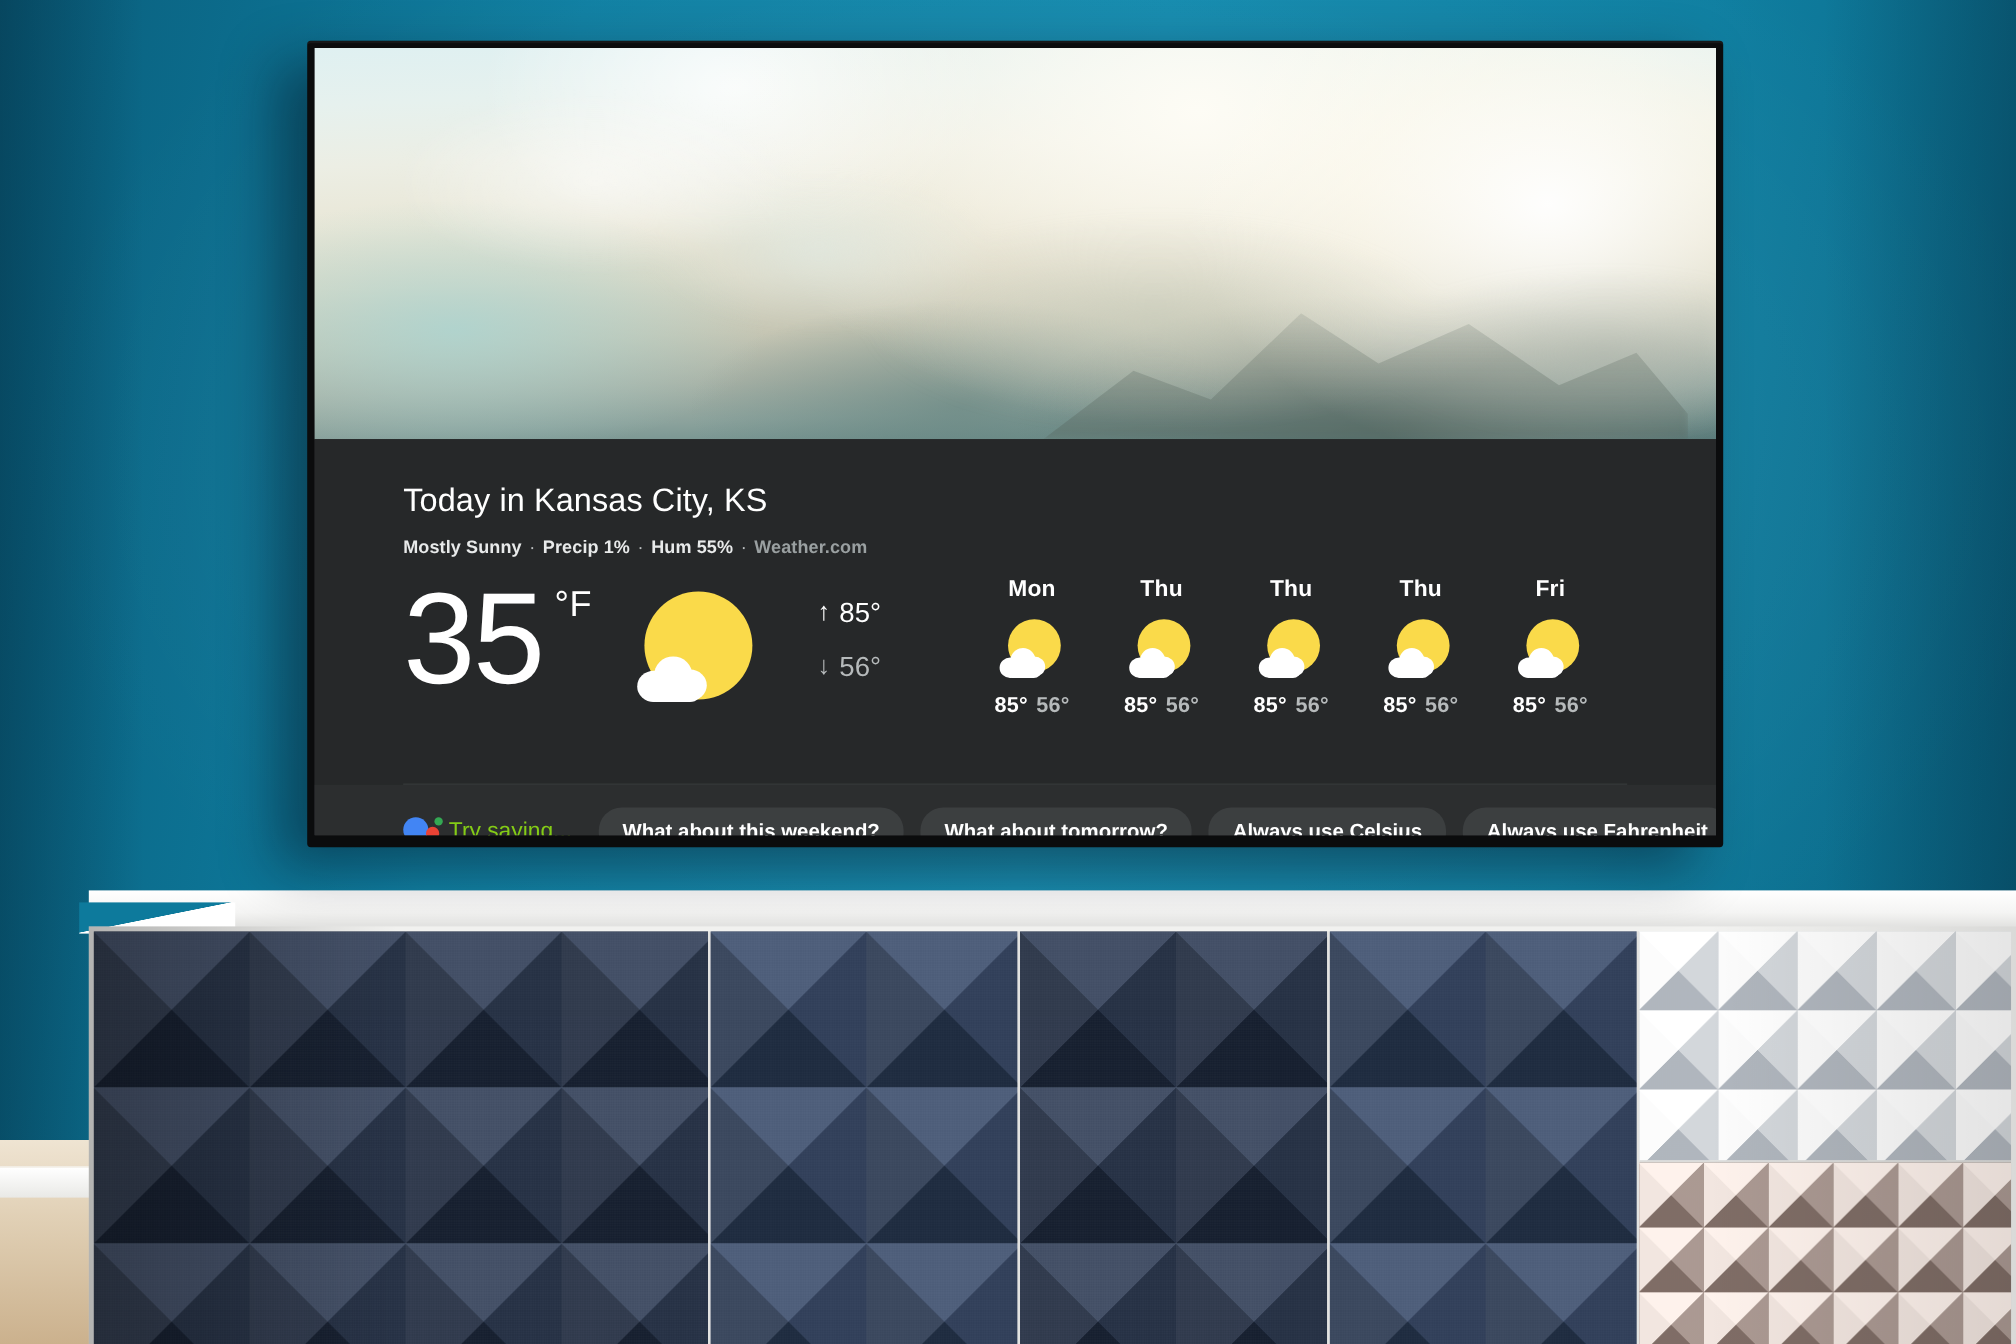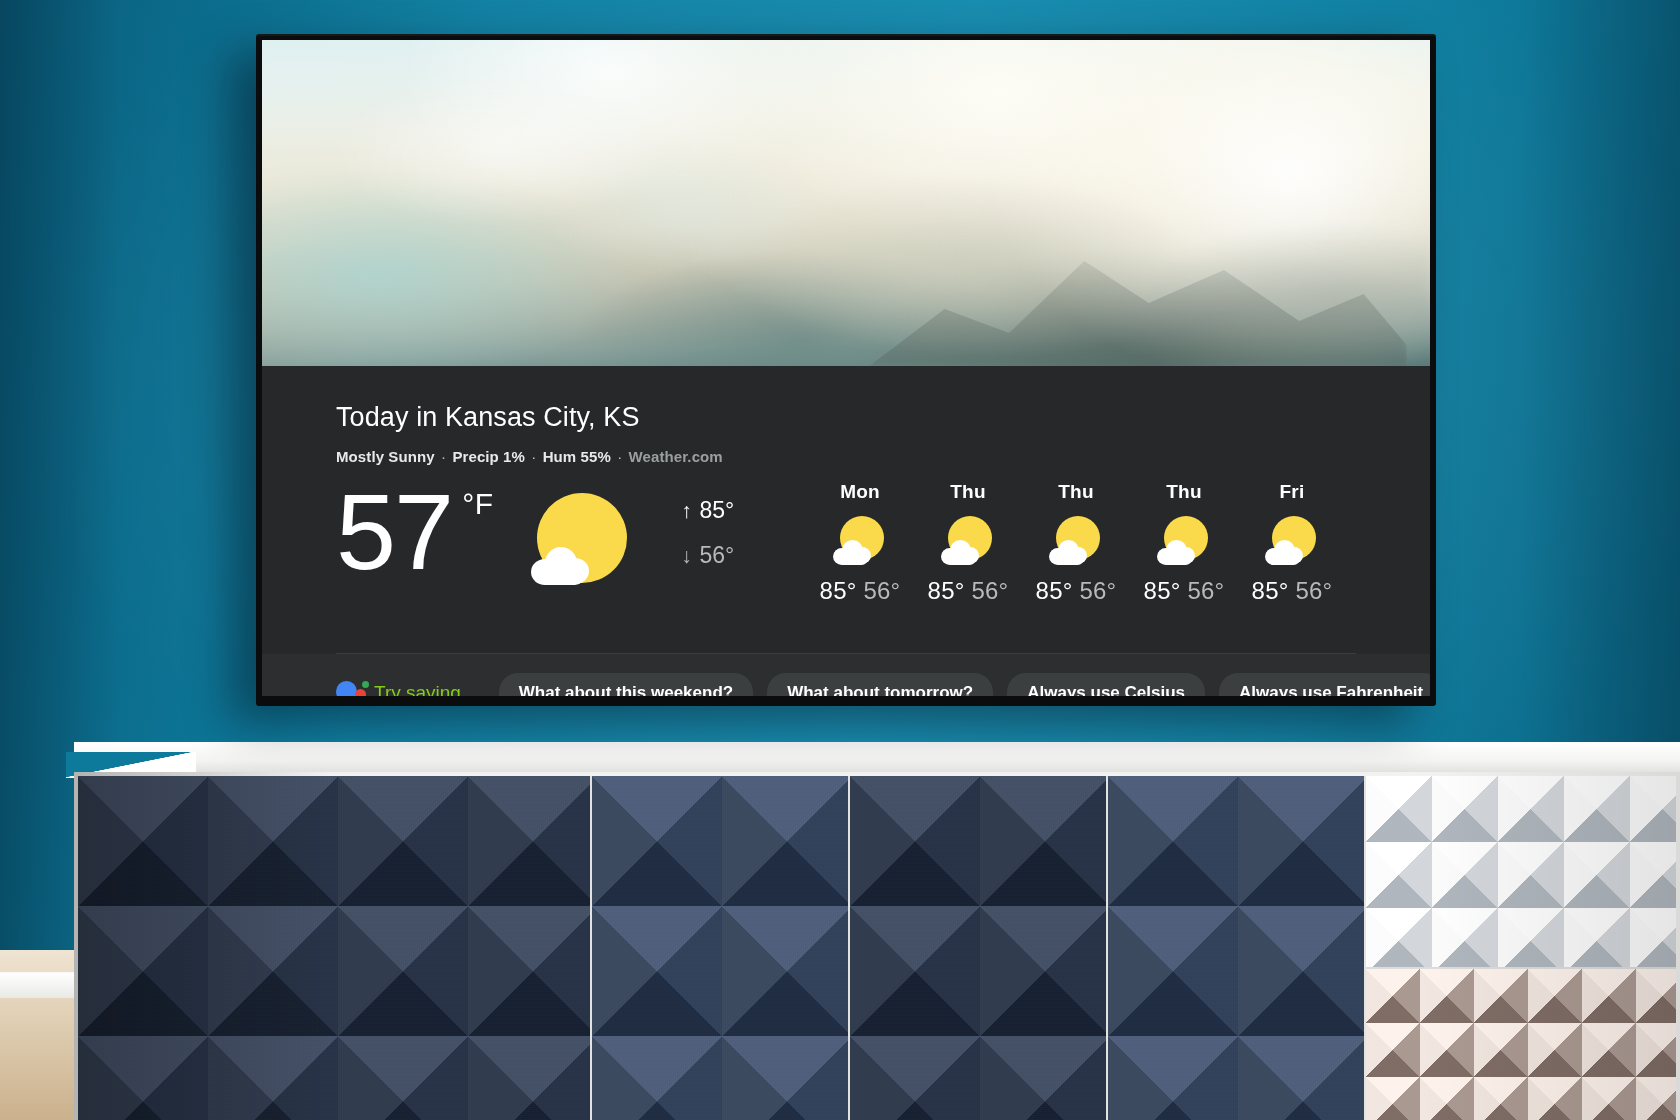--- a/index.html
+++ b/index.html
@@ -141,21 +141,21 @@
   .hl-lo .arrow { color:#b6babb; }
 
   #forecast {
     margin-left:auto; display:flex; gap:0; padding-right:10px; margin-top:2px;
   }
   .fday { width:108px; text-align:center; }
   .fday .dname {
     font-size:19px; font-weight:700; color:#ffffff; letter-spacing:0.2px;
   }
   .fday .ficon { height:56px; margin-top:10px; display:flex; justify-content:center; align-items:center; }
-  .fday .ftemps { margin-top:8px; font-size:24px; font-weight:400; letter-spacing:0.2px; }
+  .fday .ftemps { margin-top:8px; font-size:18px; font-weight:700; letter-spacing:0.2px; }
   .fday .fhi { color:#ffffff; }
   .fday .flo { color:#b6babb; margin-left:7px; }
 
   #card-divider {
     margin-top:26px; height:1px; width:100%;
     background:#3a3d3e;
   }
 
   
   #sugg {
@@ -308,21 +308,21 @@
           <span>Precip 1%</span>
           <span class="sep">·</span>
           <span>Hum 55%</span>
           <span class="sep">·</span>
           <span class="src">Weather.com</span>
         </div>
 
         <div id="row">
 
           <div id="cur-temp-wrap">
-            <div id="cur-temp">57</div>
+            <div id="cur-temp">35</div>
             <div id="cur-unit">°F</div>
           </div>
 
           <div id="cur-icon">
             <div class="sunicon" style="width:96px;height:96px;">
               <div class="disc" style="left:4px;top:2px;width:90px;height:90px;"></div>
               <div class="cloud" style="left:-2px;top:54px;width:62px;height:40px;">
                 <div class="b" style="left:0;top:14px;width:28px;height:26px;"></div>
                 <div class="b" style="left:14px;top:2px;width:32px;height:32px;"></div>
                 <div class="b" style="left:30px;top:13px;width:28px;height:26px;"></div>

